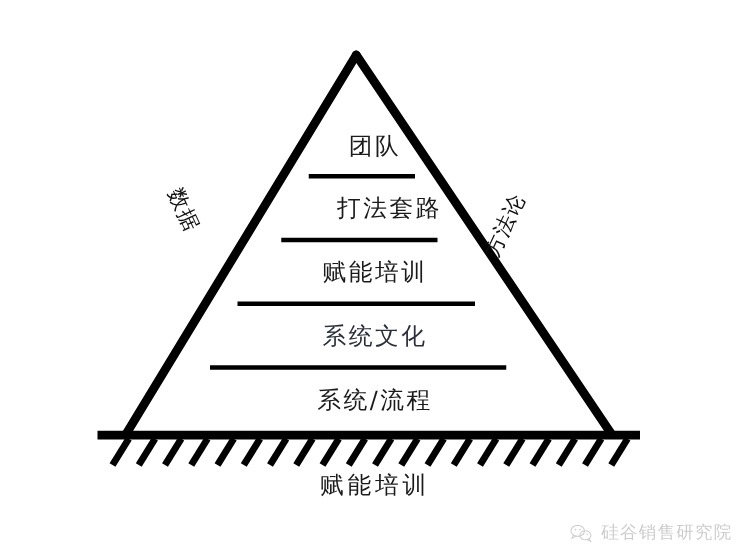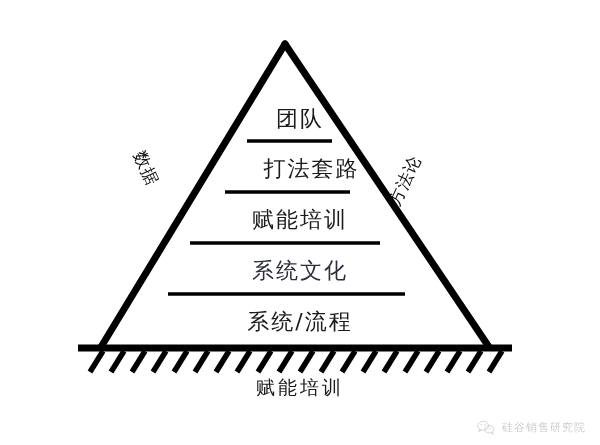--- a/index.html
+++ b/index.html
@@ -21,21 +21,21 @@
     left: 0;
     top: 0;
     width: 600px;
     height: 445px;
   }
   .tier-label {
     position: absolute;
     text-align: center;
     color: #1a1a1a;
     font-family: "DejaVu Sans", "Liberation Sans", sans-serif;
-    font-size: 22px;
+    font-size: 19px;
     letter-spacing: 2px;
     white-space: nowrap;
     line-height: 1;
     user-select: none;
   }
   .tier-label.tint {
     color: #2b2f3a;
   }
   .side-label {
     position: absolute;
@@ -75,21 +75,21 @@
     position: absolute;
     right: 14px;
     bottom: 10px;
     display: flex;
     align-items: center;
     gap: 7px;
     opacity: 0.30;
     user-select: none;
   }
   #watermark-text {
-    font-size: 11px;
+    font-size: 14px;
     color: #555555;
     letter-spacing: 1px;
     font-family: "DejaVu Sans", "Liberation Sans", sans-serif;
   }
   .wechat-icon {
     width: 18px;
     height: 15px;
     display: block;
   }
 </style>

